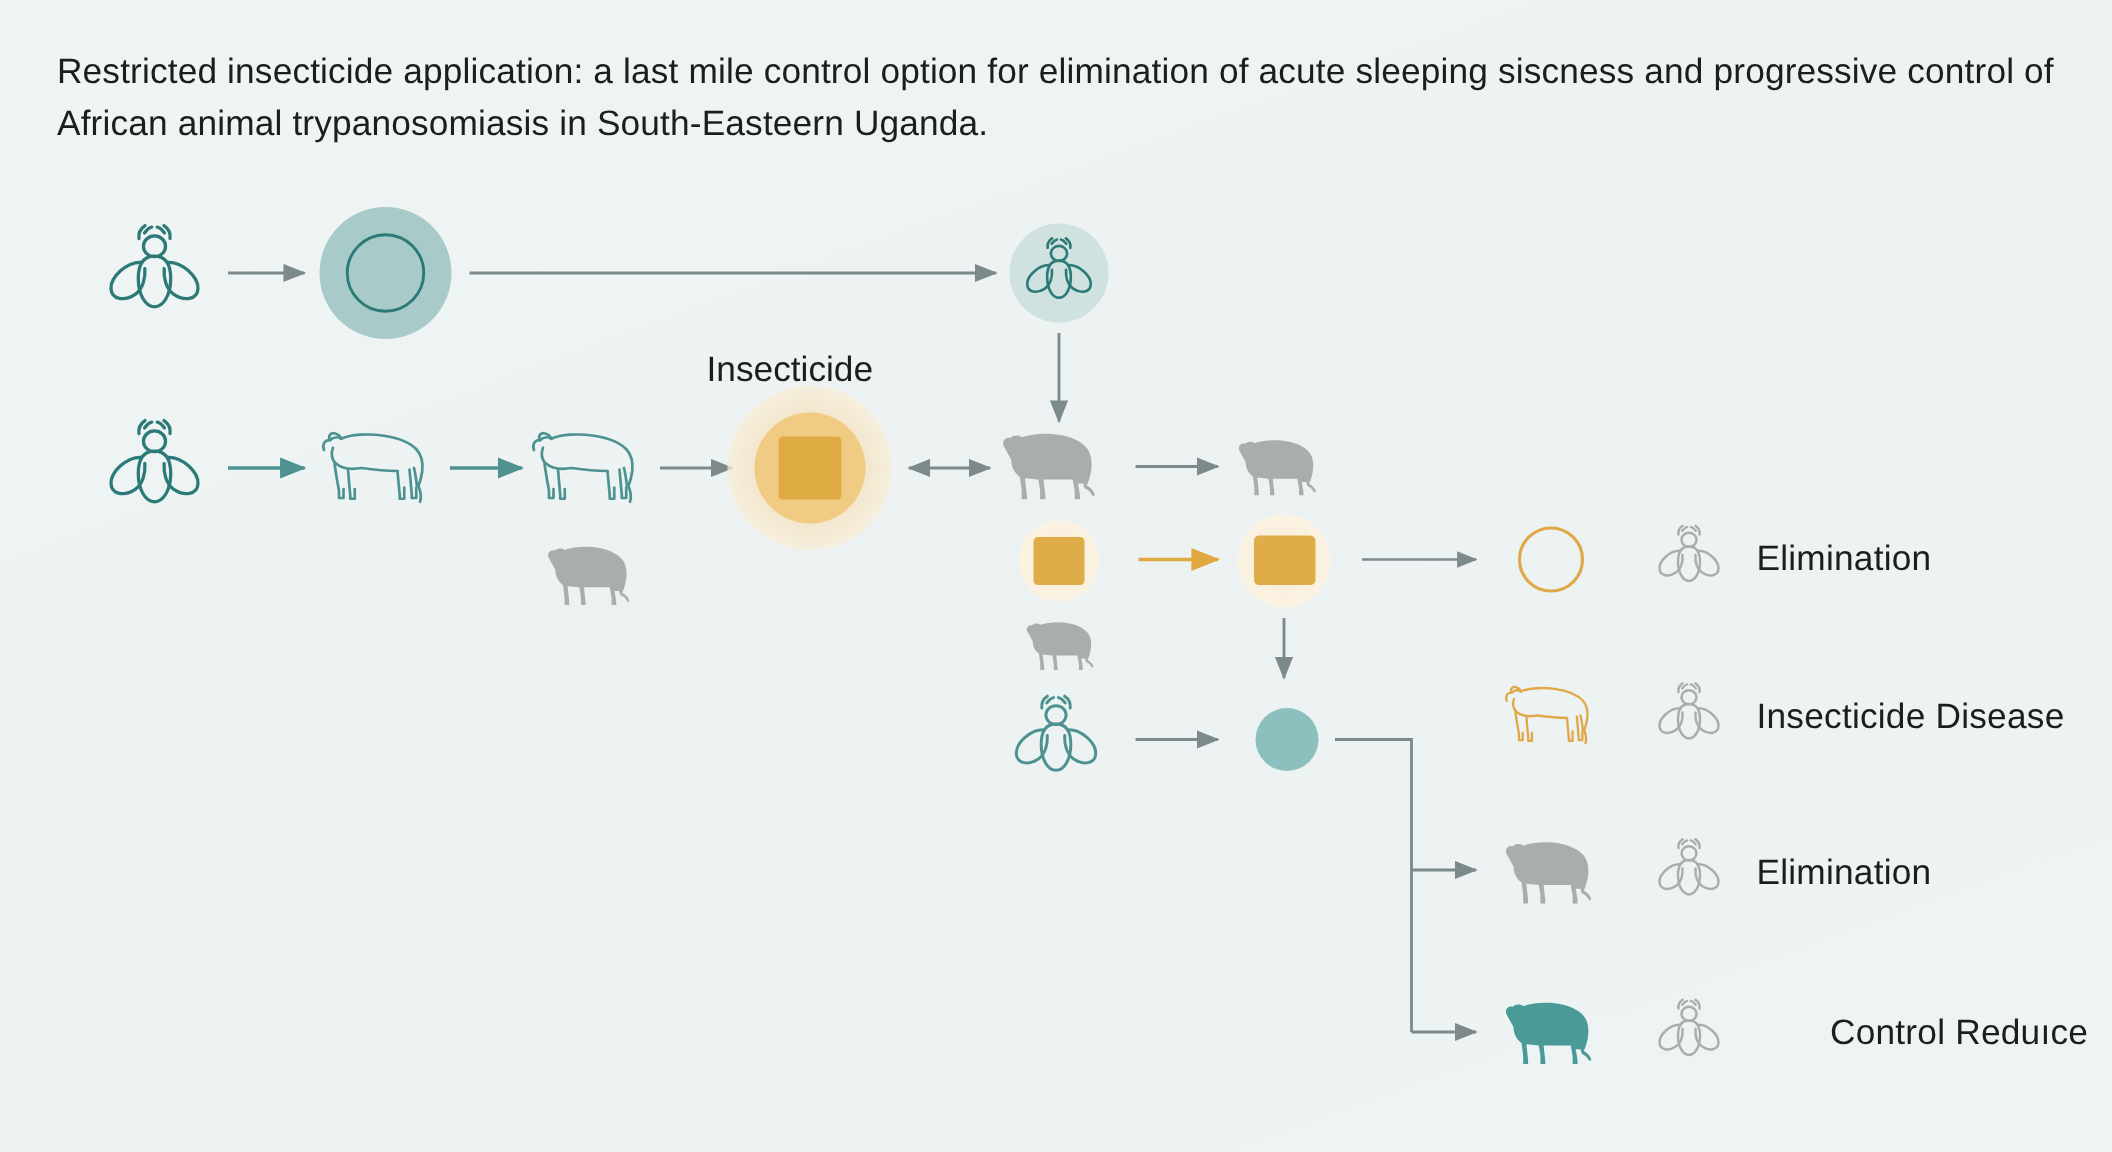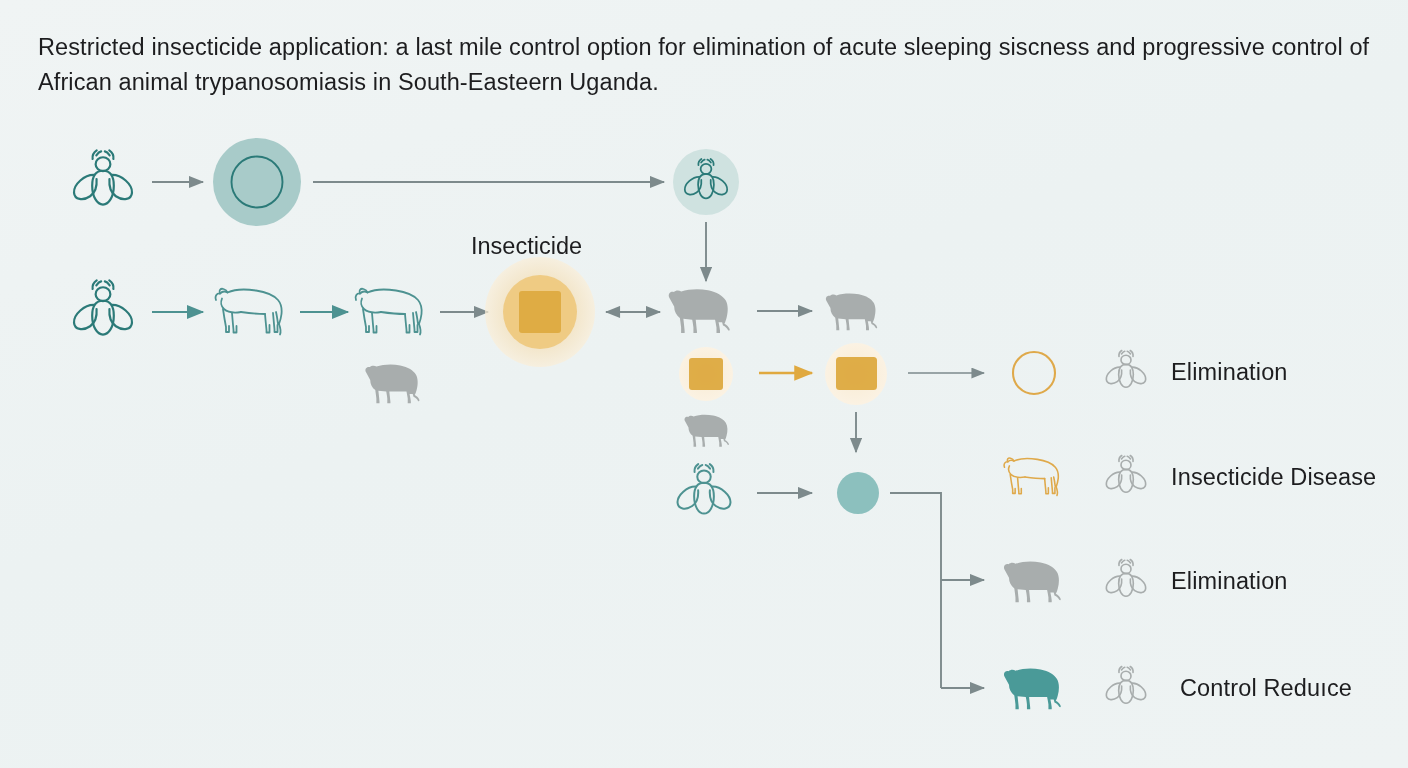--- a/index.html
+++ b/index.html
@@ -340,16 +340,16 @@
         <path d="M-7.6,-6.2 C-16,-6.6 -25.6,2.2 -25.2,9.2 C-24.8,15.4 -17.4,16.6 -11.2,12.4 C-6.6,9.2 -5.2,2.6 -5.6,-2.6"></path>
         <path d="M7.6,-6.2 C16,-6.6 25.6,2.2 25.2,9.2 C24.8,15.4 17.4,16.6 11.2,12.4 C6.6,9.2 5.2,2.6 5.6,-2.6"></path>
       </g>
     </svg>
 
     <div class="node-label" style="left:471px;top:233px;">Insecticide</div>
 
     <div class="legend-label" style="position:absolute;left:1157px;top:359px;">Elimination</div>
     <div class="legend-label" style="position:absolute;left:1157px;top:464px;">Insecticide Disease</div>
     <div class="legend-label" style="position:absolute;left:1157px;top:568px;">Elimination</div>
-    <div class="legend-label" style="position:absolute;left:1166px;top:675px;">Control Reduıce</div>
+    <div class="legend-label" style="position:absolute;left:1206px;top:675px;">Control Reduıce</div>
   </div>
 
 </div>
 
 </body></html>

